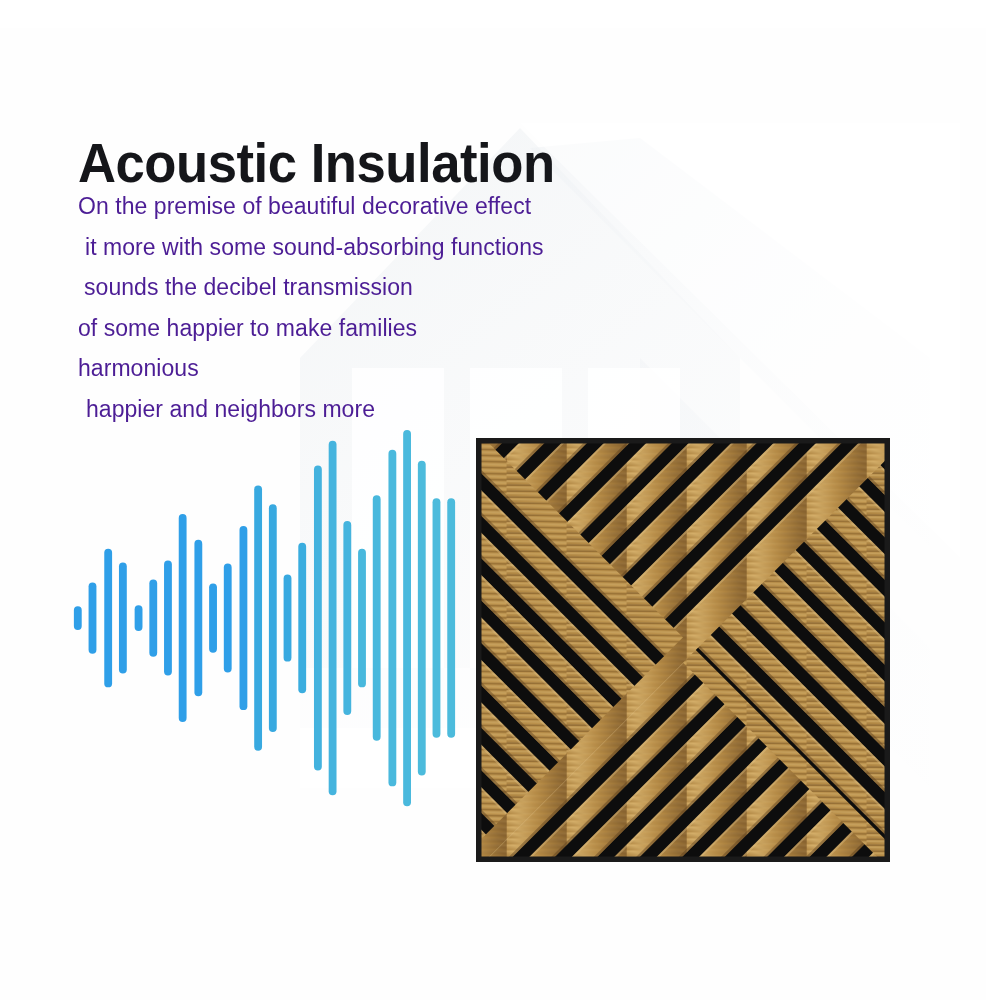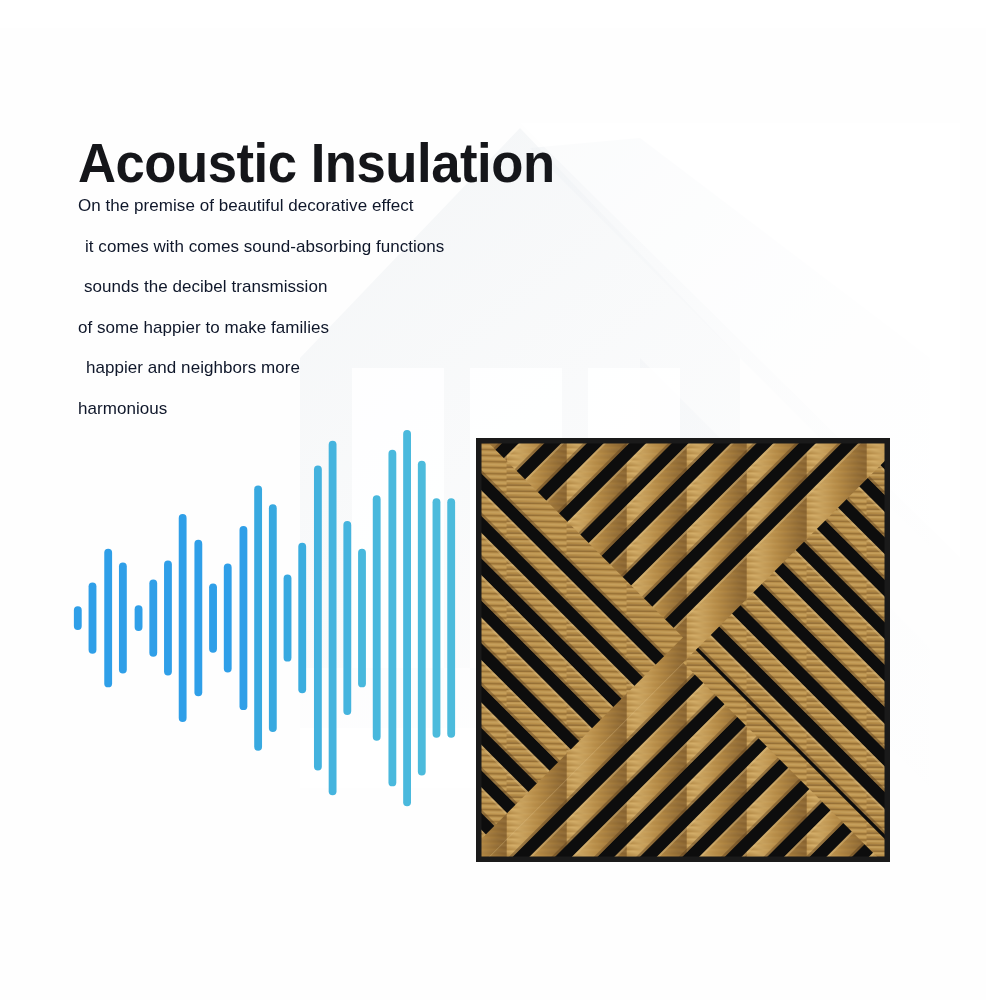--- a/index.html
+++ b/index.html
@@ -21,21 +21,21 @@
     font-size:56px;font-weight:700;letter-spacing:-0.5px;
     color:#15161a;line-height:1.05;
     font-family:"Liberation Sans Narrow","Liberation Sans","DejaVu Sans Condensed",sans-serif;
     transform:scaleX(0.94);transform-origin:left top;
     white-space:nowrap;
   }
 
   
   .body-copy{position:absolute;left:78px;top:158px;width:620px;}
   .body-line{
-    font-size:17px;color:#0f172a;line-height:40.5px;
+    font-size:23px;color:#4c1d95;line-height:40.5px;
     font-family:"Liberation Sans","DejaVu Sans",sans-serif;
     white-space:nowrap;letter-spacing:0.05px;
   }
   .body-line.ind1{padding-left:7px;}
   .body-line.ind2{padding-left:6px;}
   .body-line.ind3{padding-left:8px;}
 
   
   .waveform{
     position:absolute;left:68px;top:396px;width:392px;height:396px;
@@ -77,25 +77,25 @@
       <rect x="300" y="640" width="440" height="120" fill="#ffffff" opacity="0.5"></rect>
 
       <path d="M 520 95 L 960 530 L 960 95 Z" fill="#ffffff" opacity="0.55"></path>
     </svg>
   </div>
 
   <h1 class="headline">Acoustic Insulation</h1>
 
   <div class="body-copy">
     <div class="body-line">On the premise of beautiful decorative effect</div>
-    <div class="body-line ind1">it comes with comes sound-absorbing functions</div>
+    <div class="body-line ind1">it more with some sound-absorbing functions</div>
     <div class="body-line ind2">sounds the decibel transmission</div>
     <div class="body-line">of some happier to make families</div>
+    <div class="body-line">harmonious</div>
     <div class="body-line ind3">happier and neighbors more</div>
-    <div class="body-line">harmonious</div>
   </div>
 
   <div class="waveform">
     <svg class="wf-svg" id="wf-svg" viewBox="0 0 400 400" preserveAspectRatio="none" aria-hidden="true">
         <rect x="6" y="184" width="8" height="24" rx="4" ry="4" fill="#2f9fe8"></rect>
         <rect x="21" y="160" width="8" height="72" rx="4" ry="4" fill="#2f9fe8"></rect>
         <rect x="37" y="126" width="8" height="140" rx="4" ry="4" fill="#2f9fe8"></rect>
         <rect x="52" y="140" width="8" height="112" rx="4" ry="4" fill="#2f9fe8"></rect>
         <rect x="68" y="183" width="8" height="26" rx="4" ry="4" fill="#2f9fe8"></rect>
         <rect x="83" y="157" width="8" height="78" rx="4" ry="4" fill="#2f9fe8"></rect>

